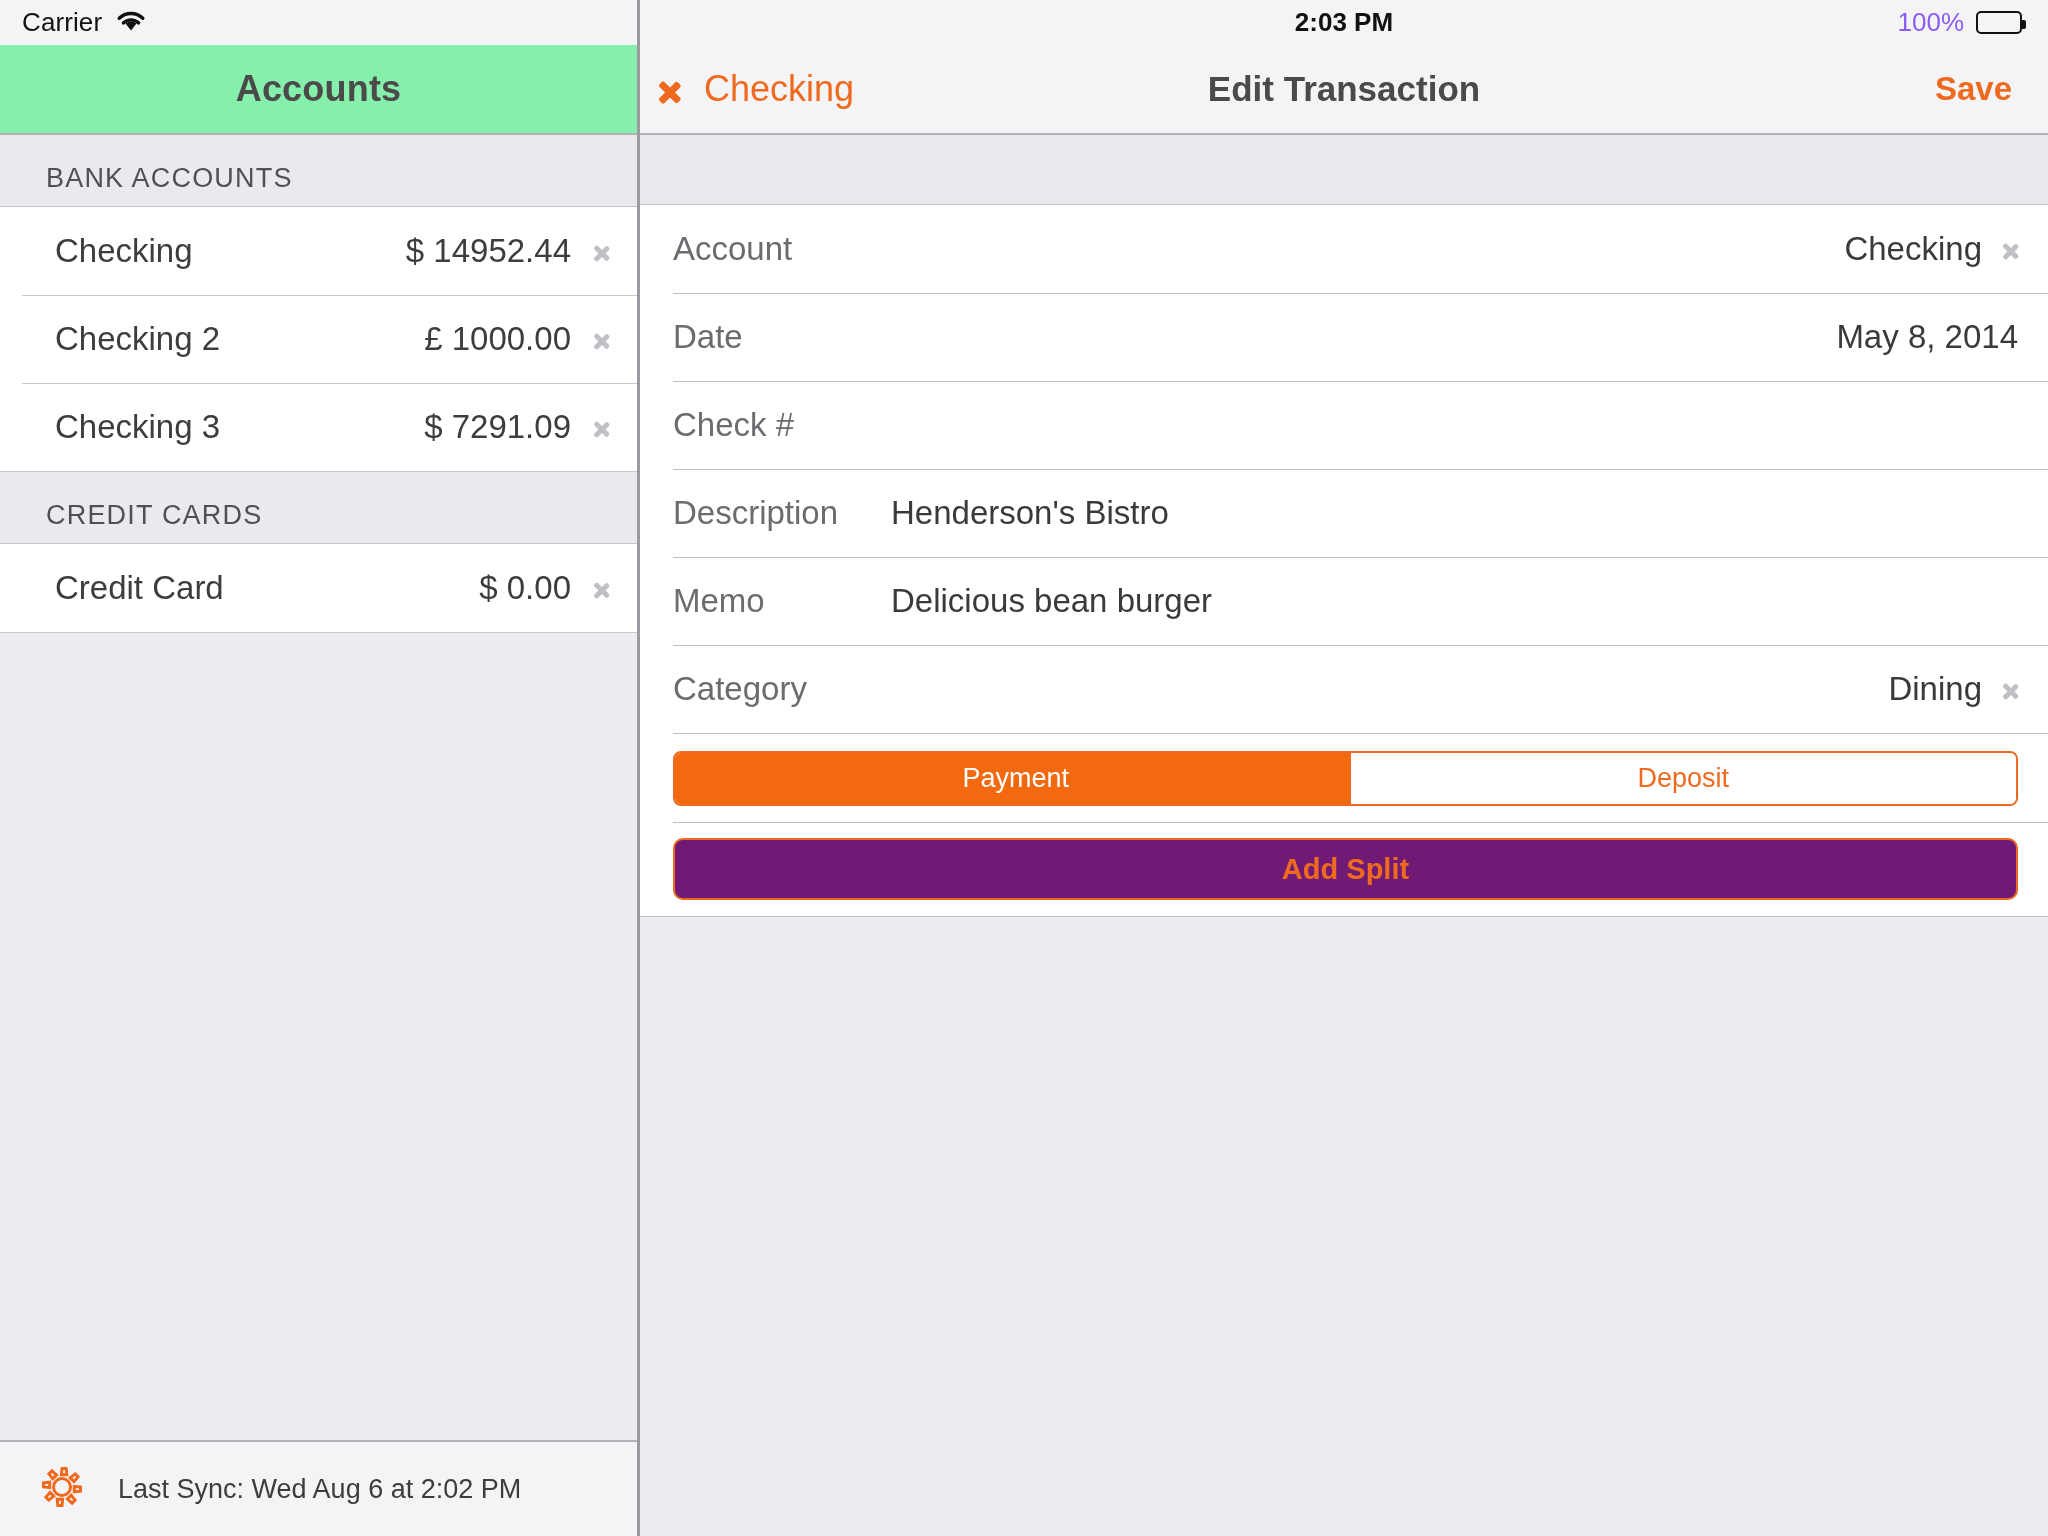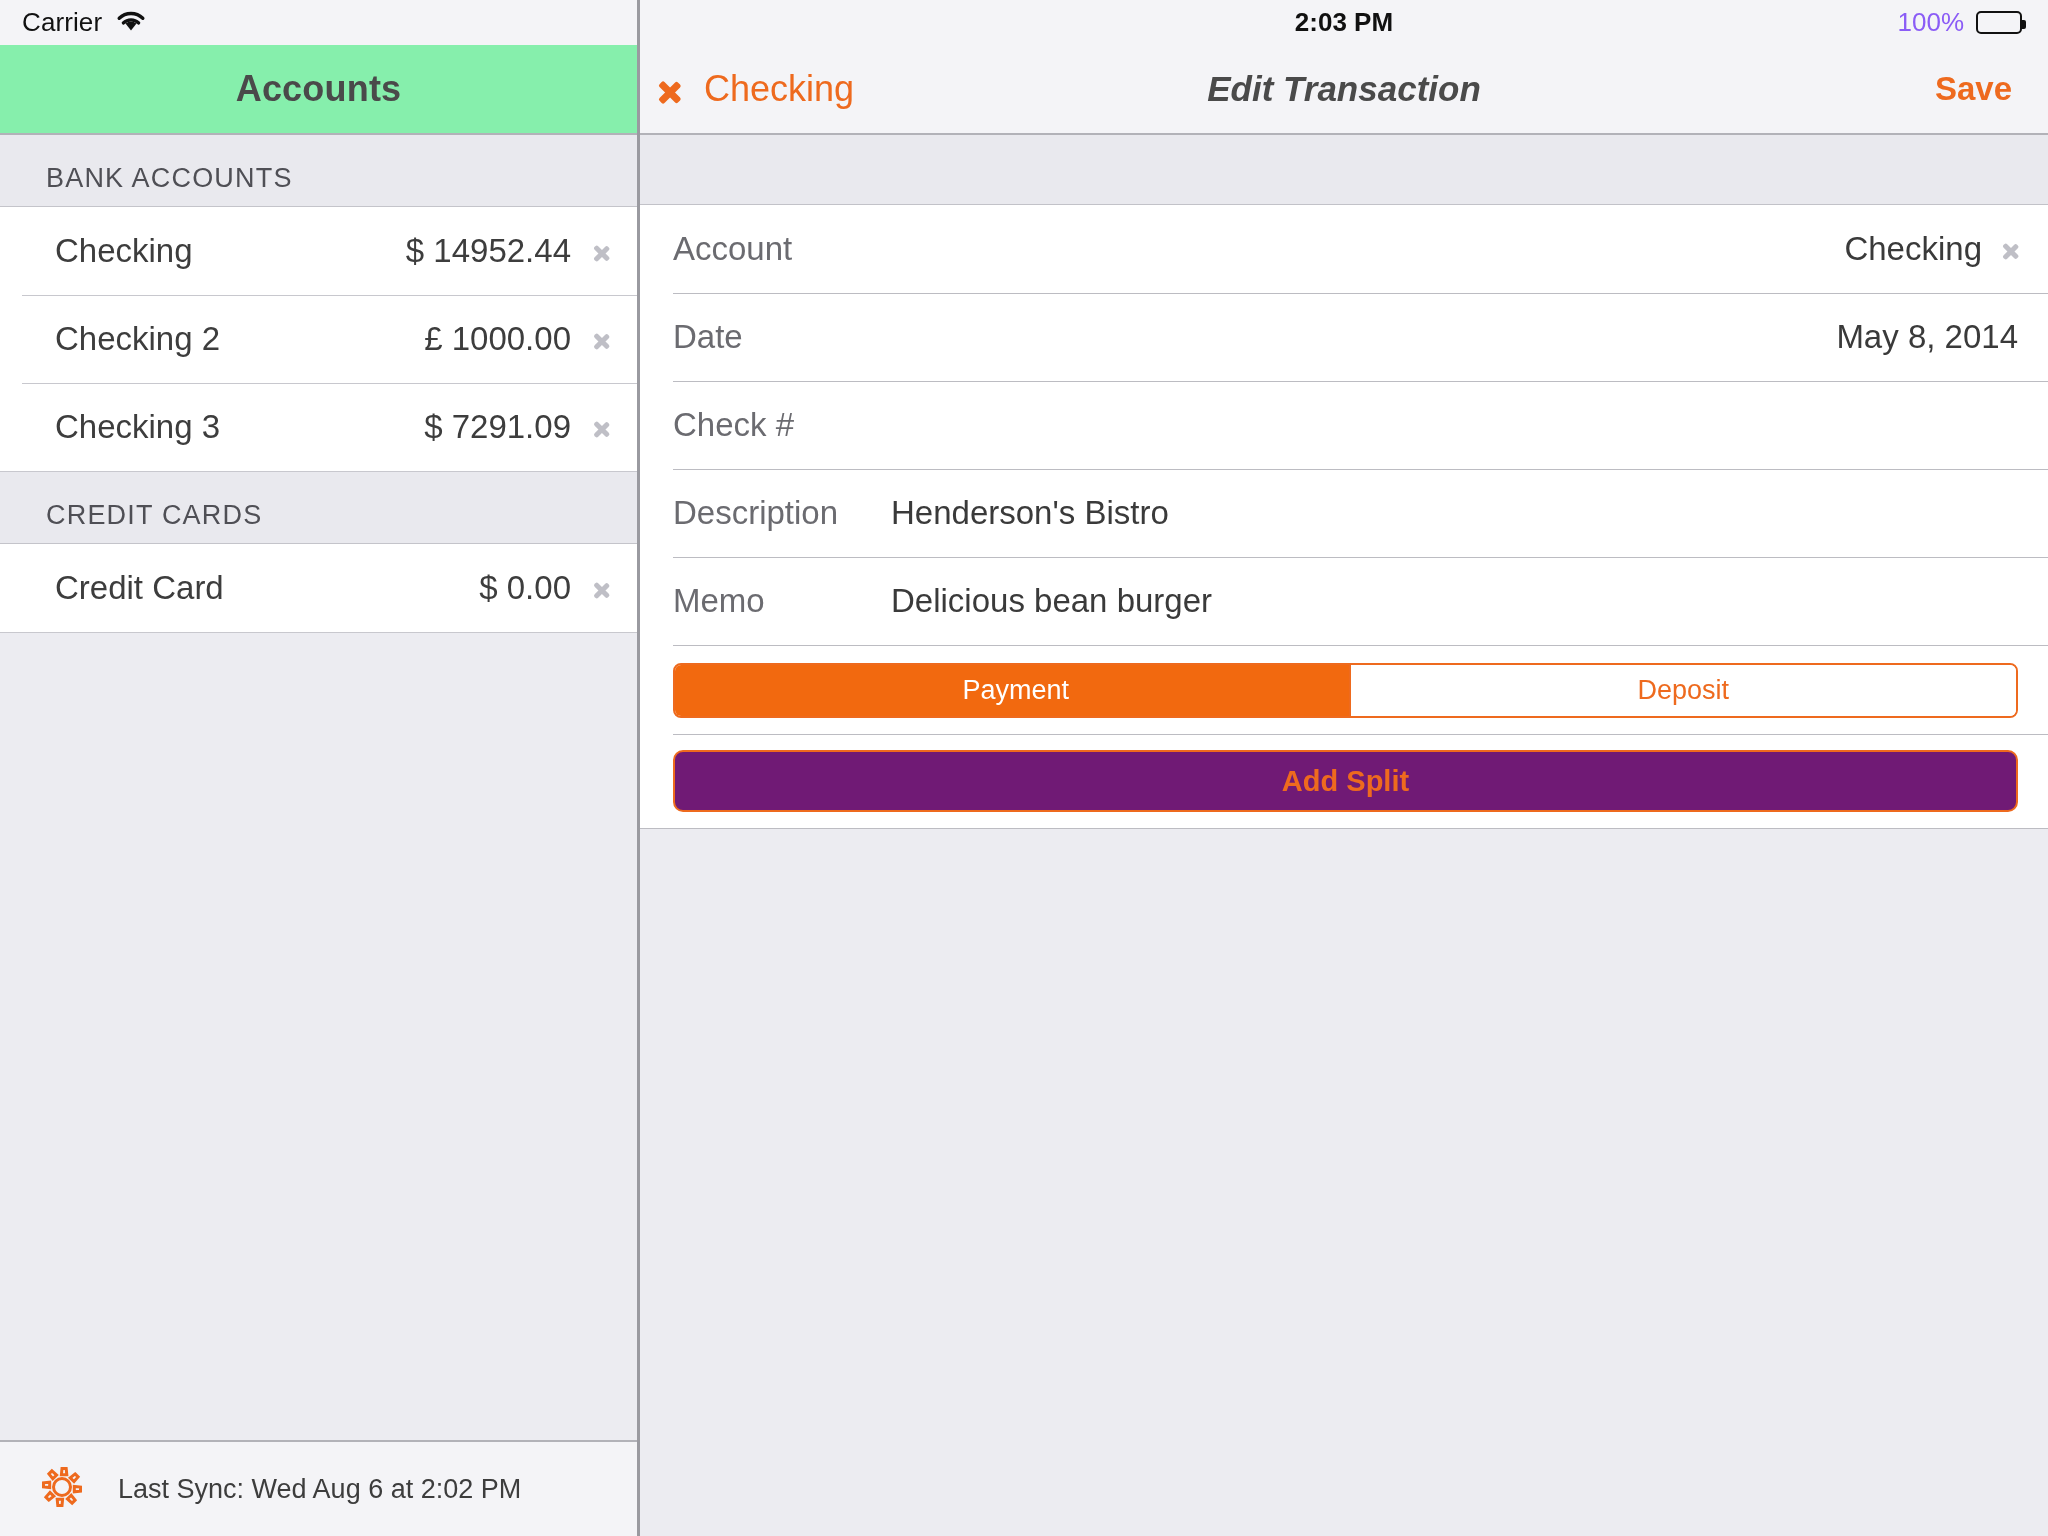--- a/index.html
+++ b/index.html
@@ -104,21 +104,21 @@
   .back-arrow { width:20px; height:34px; position:relative; }
   .back-arrow::before, .back-arrow::after {
     content:""; position:absolute; left:9px; width:26px; height:7px;
     background:#EE6A1E; border-radius:2px;
   }
   .back-arrow::before { top:8px; transform:rotate(135deg); transform-origin:left center; }
   .back-arrow::after  { top:26px; transform:rotate(-135deg); transform-origin:left center; }
   .back-label { font-size:36px; color:#EE6A1E; }
   .dt-title {
     position:absolute; left:0; right:0; text-align:center;
-    font-size:35px; font-weight:bold; color:#4A4A4A; pointer-events:none;font-style:italic;
+    font-size:35px; font-weight:bold; color:#4A4A4A; pointer-events:none;
   }
   .save-btn {
     margin-left:auto; font-size:33px; font-weight:bold;
     color:#EE6A1E; cursor:pointer; padding-right:6px;
   }
 
   .dt-gap { height:70px; background:#E9E9EE; border-bottom:1px solid #C2C2C8; }
 
   .form-card { background:#FFFFFF; }
   .frow {
@@ -291,20 +291,25 @@
       <div class="frow">
         <span class="flabel flabel-w">Description</span>
         <span class="fvalue-left">Henderson's Bistro</span>
       </div>
 
       <div class="frow">
         <span class="flabel flabel-w">Memo</span>
         <span class="fvalue-left">Delicious bean burger</span>
       </div>
 
+      <div class="frow">
+        <span class="flabel">Category</span>
+        <span class="fvalue-right">Dining</span>
+        <span class="chev-dark"></span>
+      </div>
 
       <div class="frow-seg">
         <div class="segmented">
           <div class="seg active">Payment</div>
           <div class="seg-divider"></div>
           <div class="seg">Deposit</div>
         </div>
       </div>
 
 

